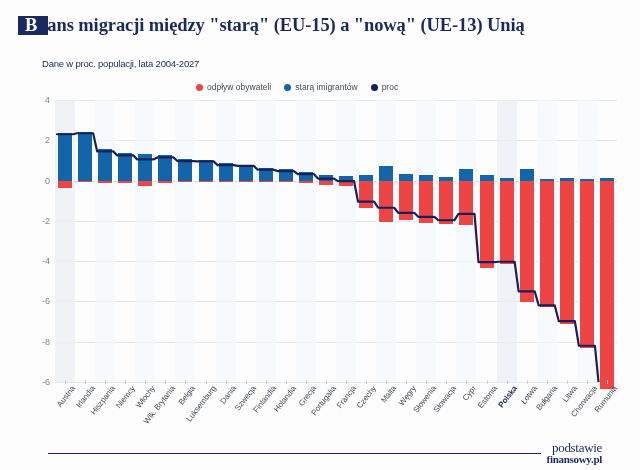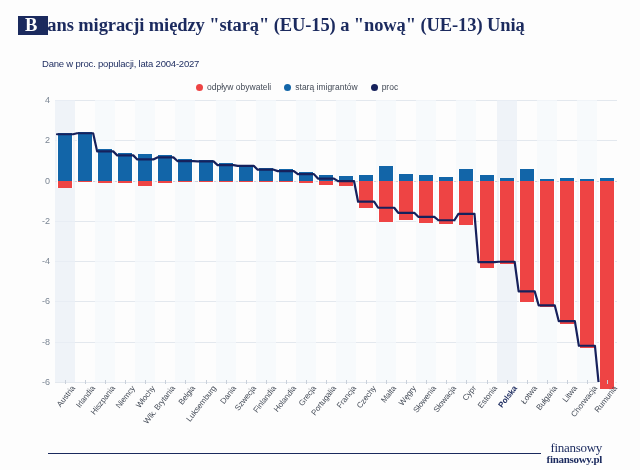--- a/index.html
+++ b/index.html
@@ -349,18 +349,18 @@
         <div class="tickmark" style="left: 531.893px;"></div>
         <div class="xlabel" style="left: 536.893px;">Chorwacja</div>
         <div class="tickmark" style="left: 551.964px;"></div>
         <div class="xlabel" style="left: 556.964px;">Rumunia</div>
       </div>
   </div>
 
   <div class="footer">
     <div class="footer-rule"></div>
     <div class="logo">
-      <span class="l1">finansowy</span>
+      <span class="l1">podstawie</span>
       <span class="l2">finansowy.pl</span>
     </div>
   </div>
 
 </div>
 
 </body></html>

